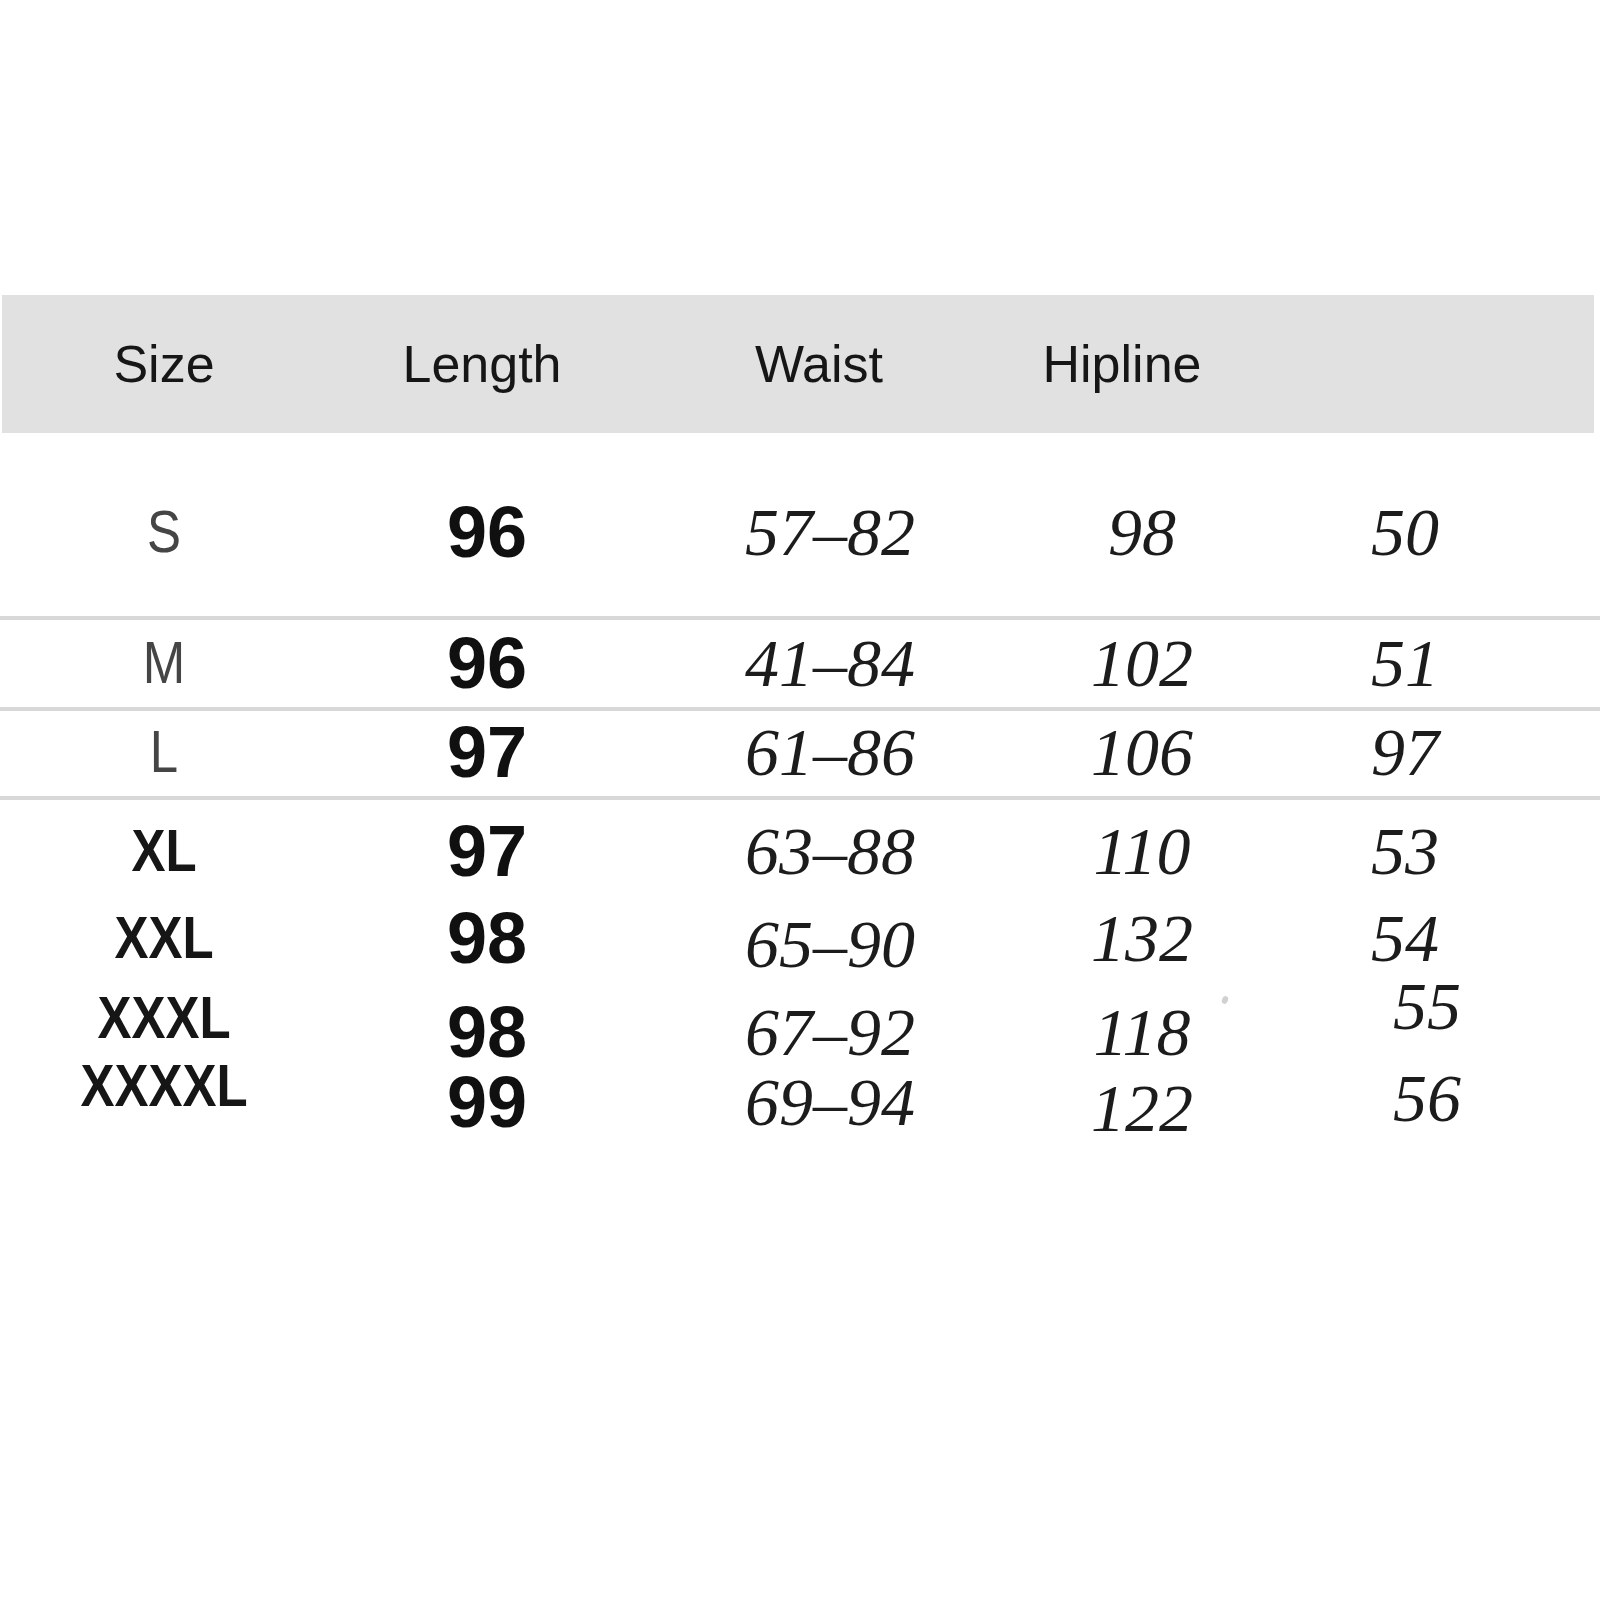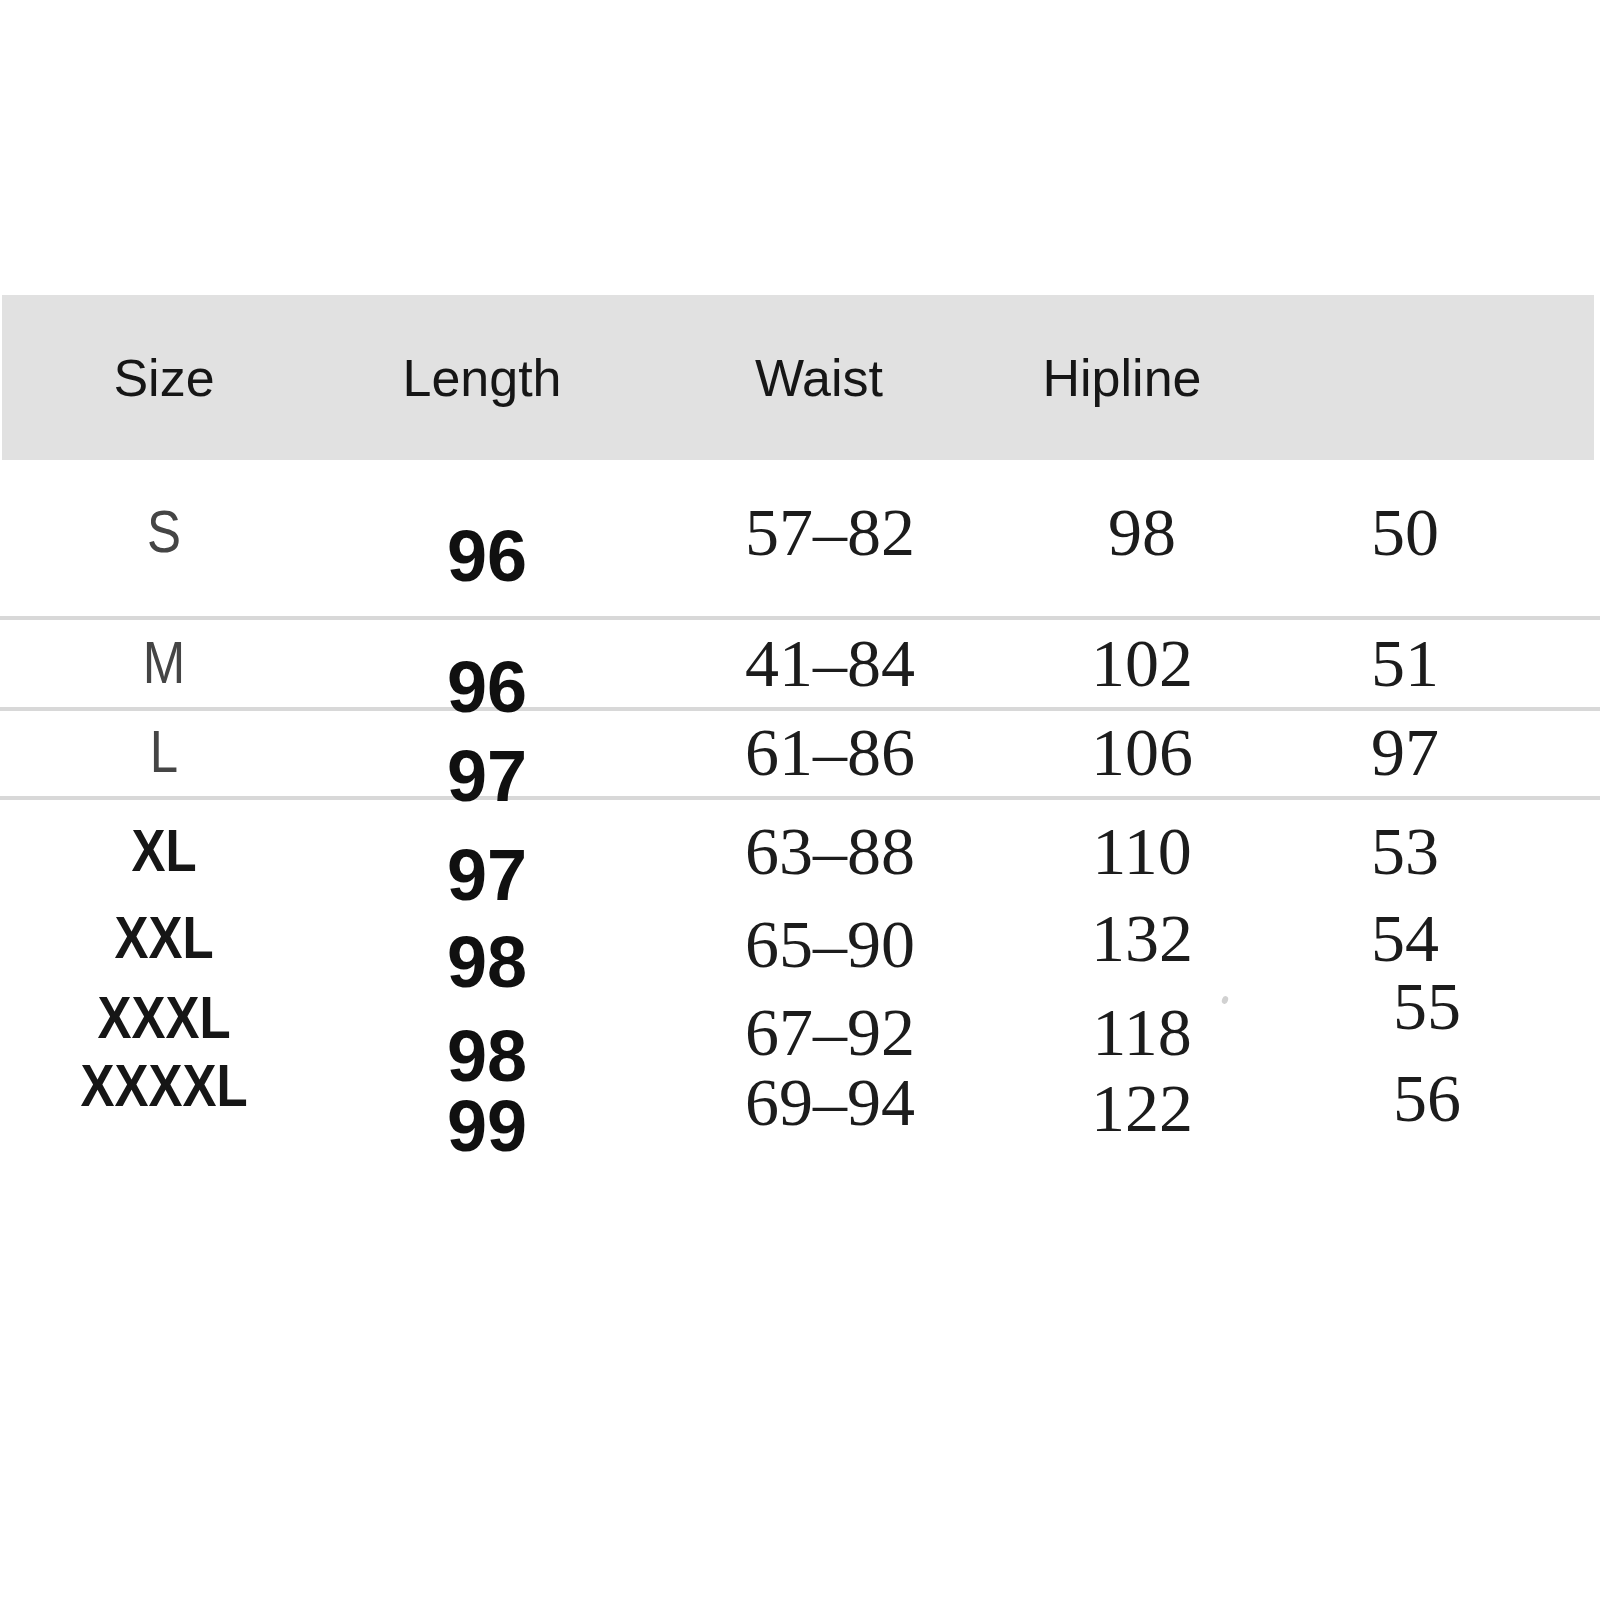--- a/index.html
+++ b/index.html
@@ -2,21 +2,21 @@
 <html><head>
 <meta charset="utf-8">
 <style>
   html,body{margin:0;padding:0;background:#ffffff;}
   .canvas{
     position:relative;width:1600px;height:1600px;background:#ffffff;overflow:hidden;
     font-family:"Liberation Sans", sans-serif;
   }
   
   .header-band{
-    position:absolute;left:2px;right:6px;top:295px;height:165px;
+    position:absolute;left:2px;right:6px;top:295px;height:138px;
     background:#e1e1e1;
   }
   .hc{
     position:absolute;top:50%;transform:translate(-50%,-50%);
     font-size:52px;color:#161616;white-space:nowrap;letter-spacing:0;
   }
   .h0{left:162px}.h1{left:480px}.h2{left:817px}.h3{left:1120px}.h4{left:1408px}
   
   .sep{position:absolute;left:0;width:100%;height:4px;background:#d8d8d8;}
   .sep1{top:616px}.sep2{top:707px}.sep3{top:796px}
@@ -27,24 +27,24 @@
     position:absolute;top:0;transform:translate(-50%,-50%);
     white-space:nowrap;line-height:1;
   }
   .c-size{left:164px}.c-length{left:487px}.c-waist{left:830px}.c-hip{left:1142px}.c-foot{left:1405px}
   
   .c-size{
     font-size:60px;font-weight:400;color:#454545;
     transform:translate(-50%,-50%) scaleX(0.85);
   }
   .row-heavy .c-size{font-weight:700;color:#161616;}
-  .c-length{font-size:72px;font-weight:700;color:#101010;margin-top:24px;}
+  .c-length{font-size:72px;font-weight:700;color:#101010;}
   .serif{
     font-family:"Liberation Serif","DejaVu Serif",serif;
-    font-size:68px;color:#1c1c1c;
+    font-size:68px;color:#1c1c1c;font-style:italic;
   }
   
   .r4 .c-waist{top:6px}
   .r5 .c-size{top:-14px}
   .r5 .c-foot{top:-26px;left:1427px}
   .r6 .c-size{top:-16px}
   .r6 .c-hip{top:6px}
   .r6 .c-foot{top:-4px;left:1427px}
   
   .speck{

